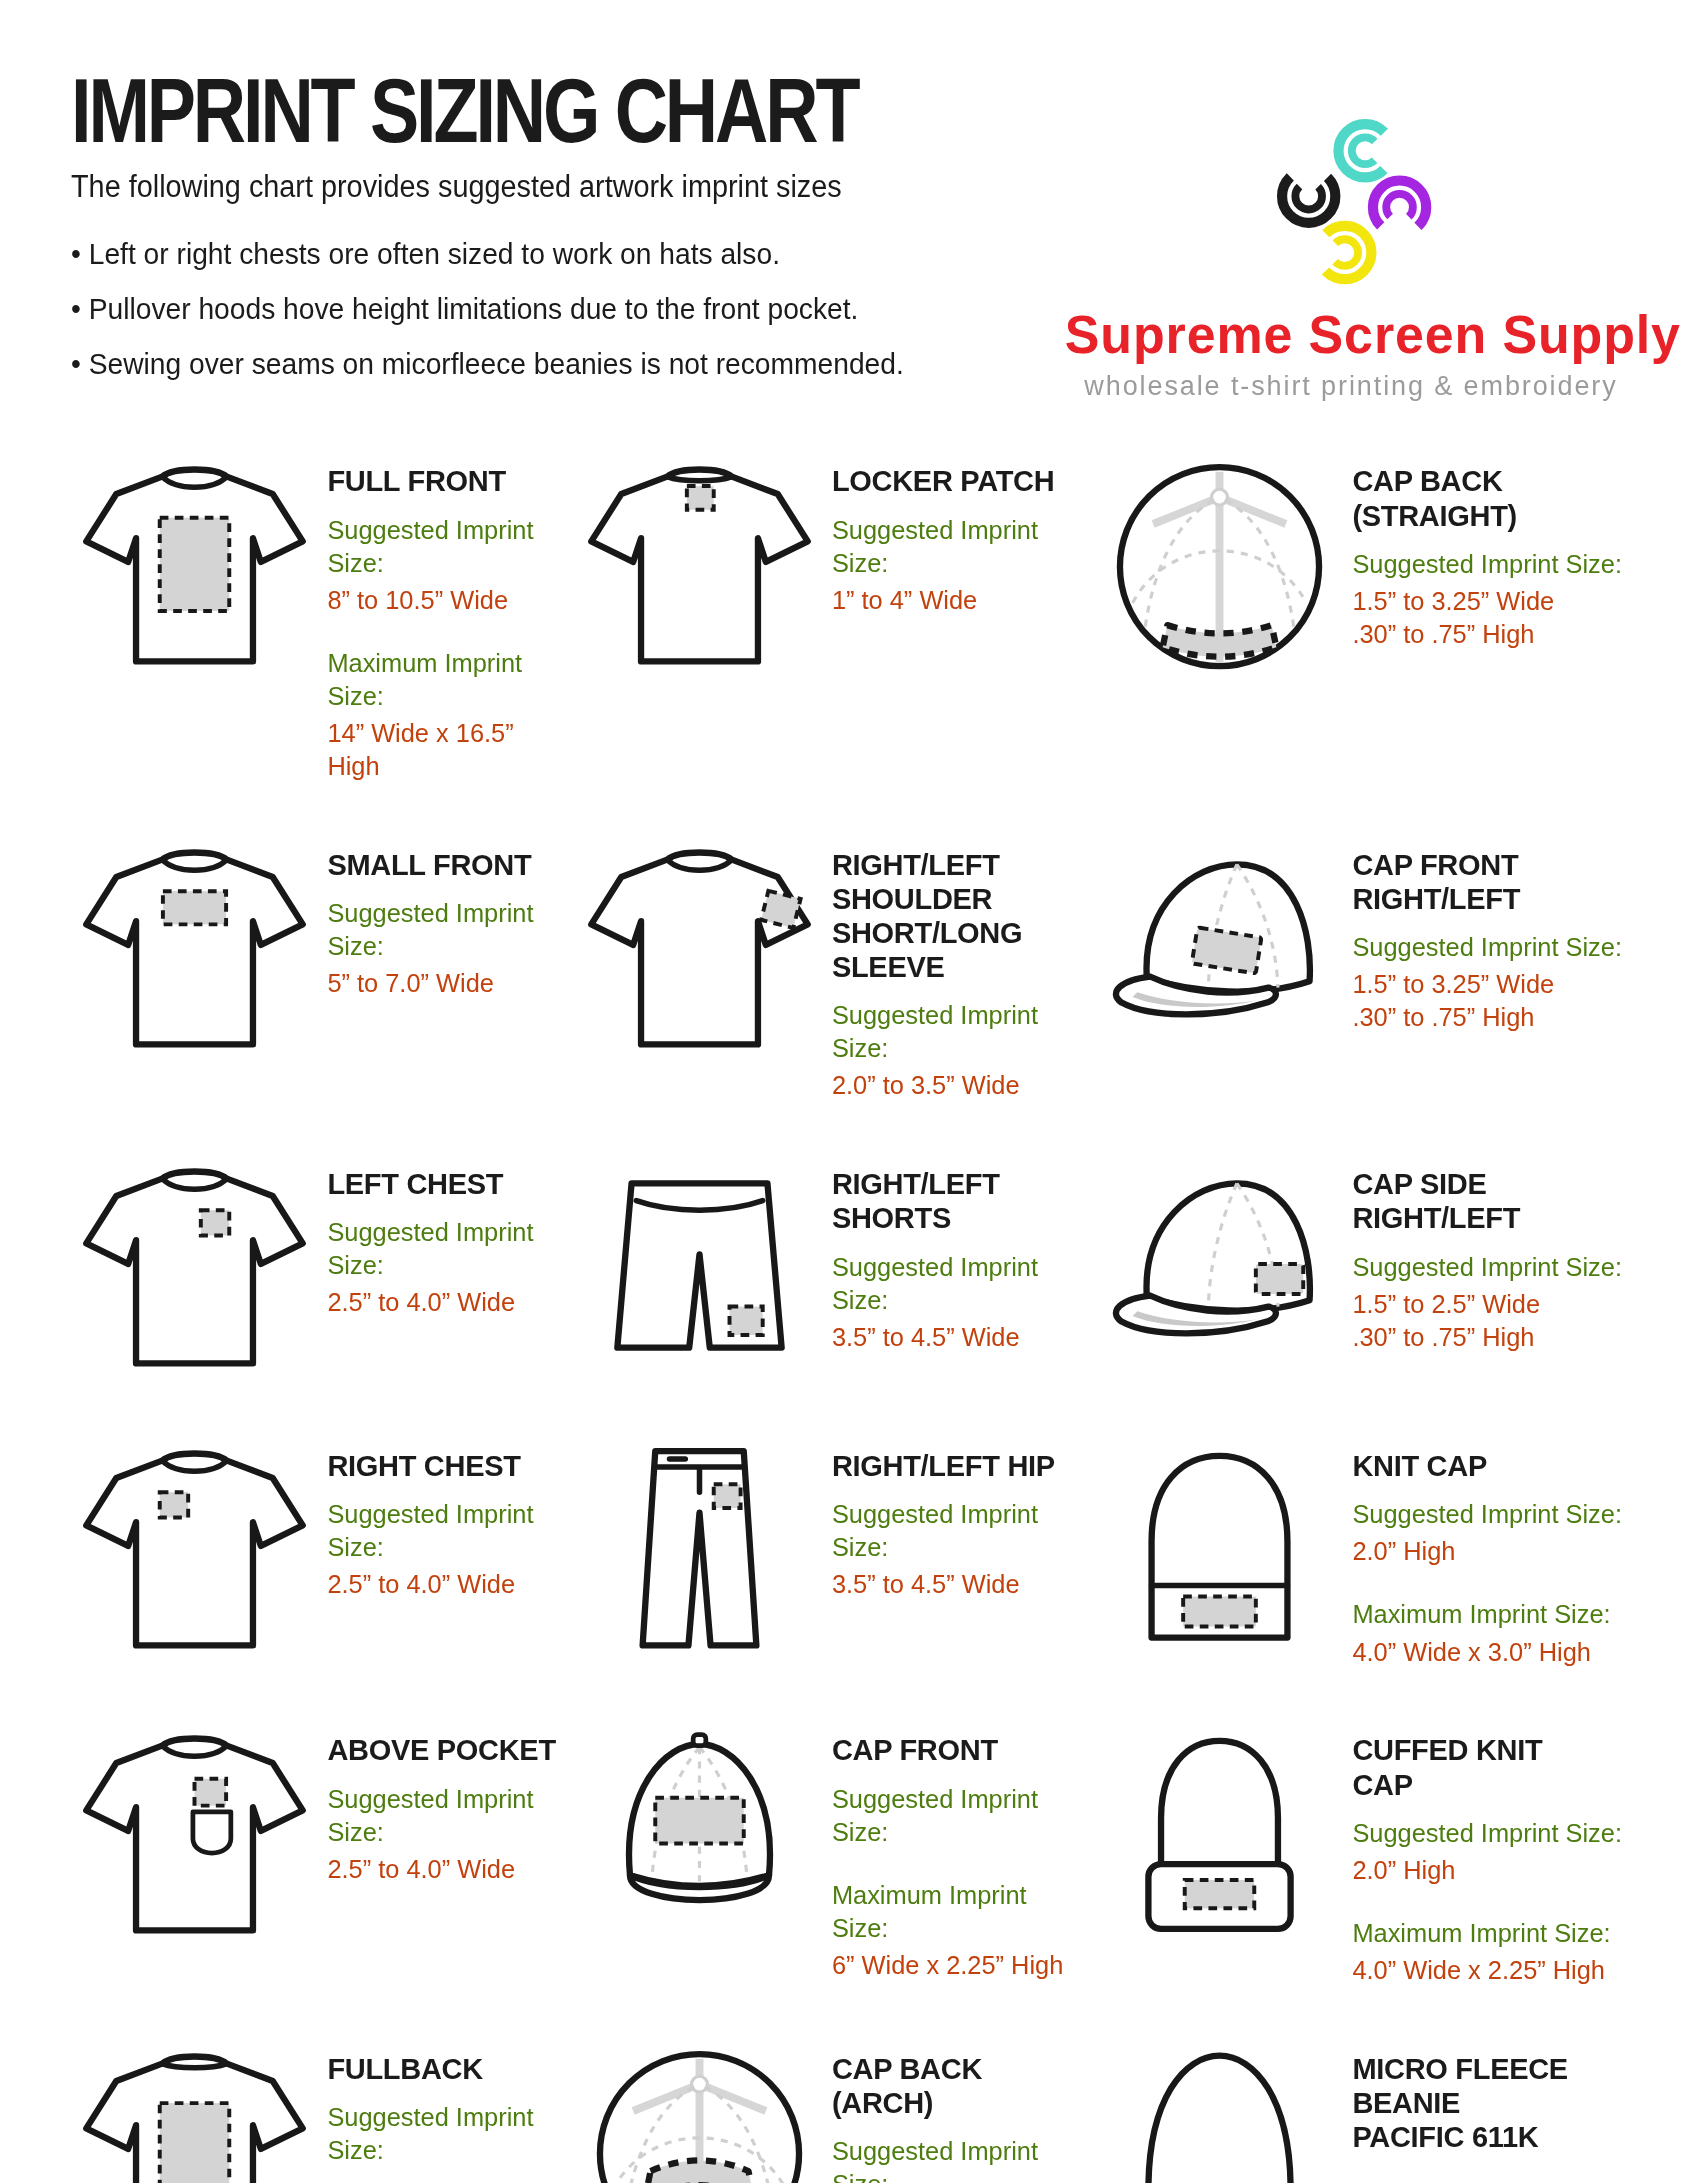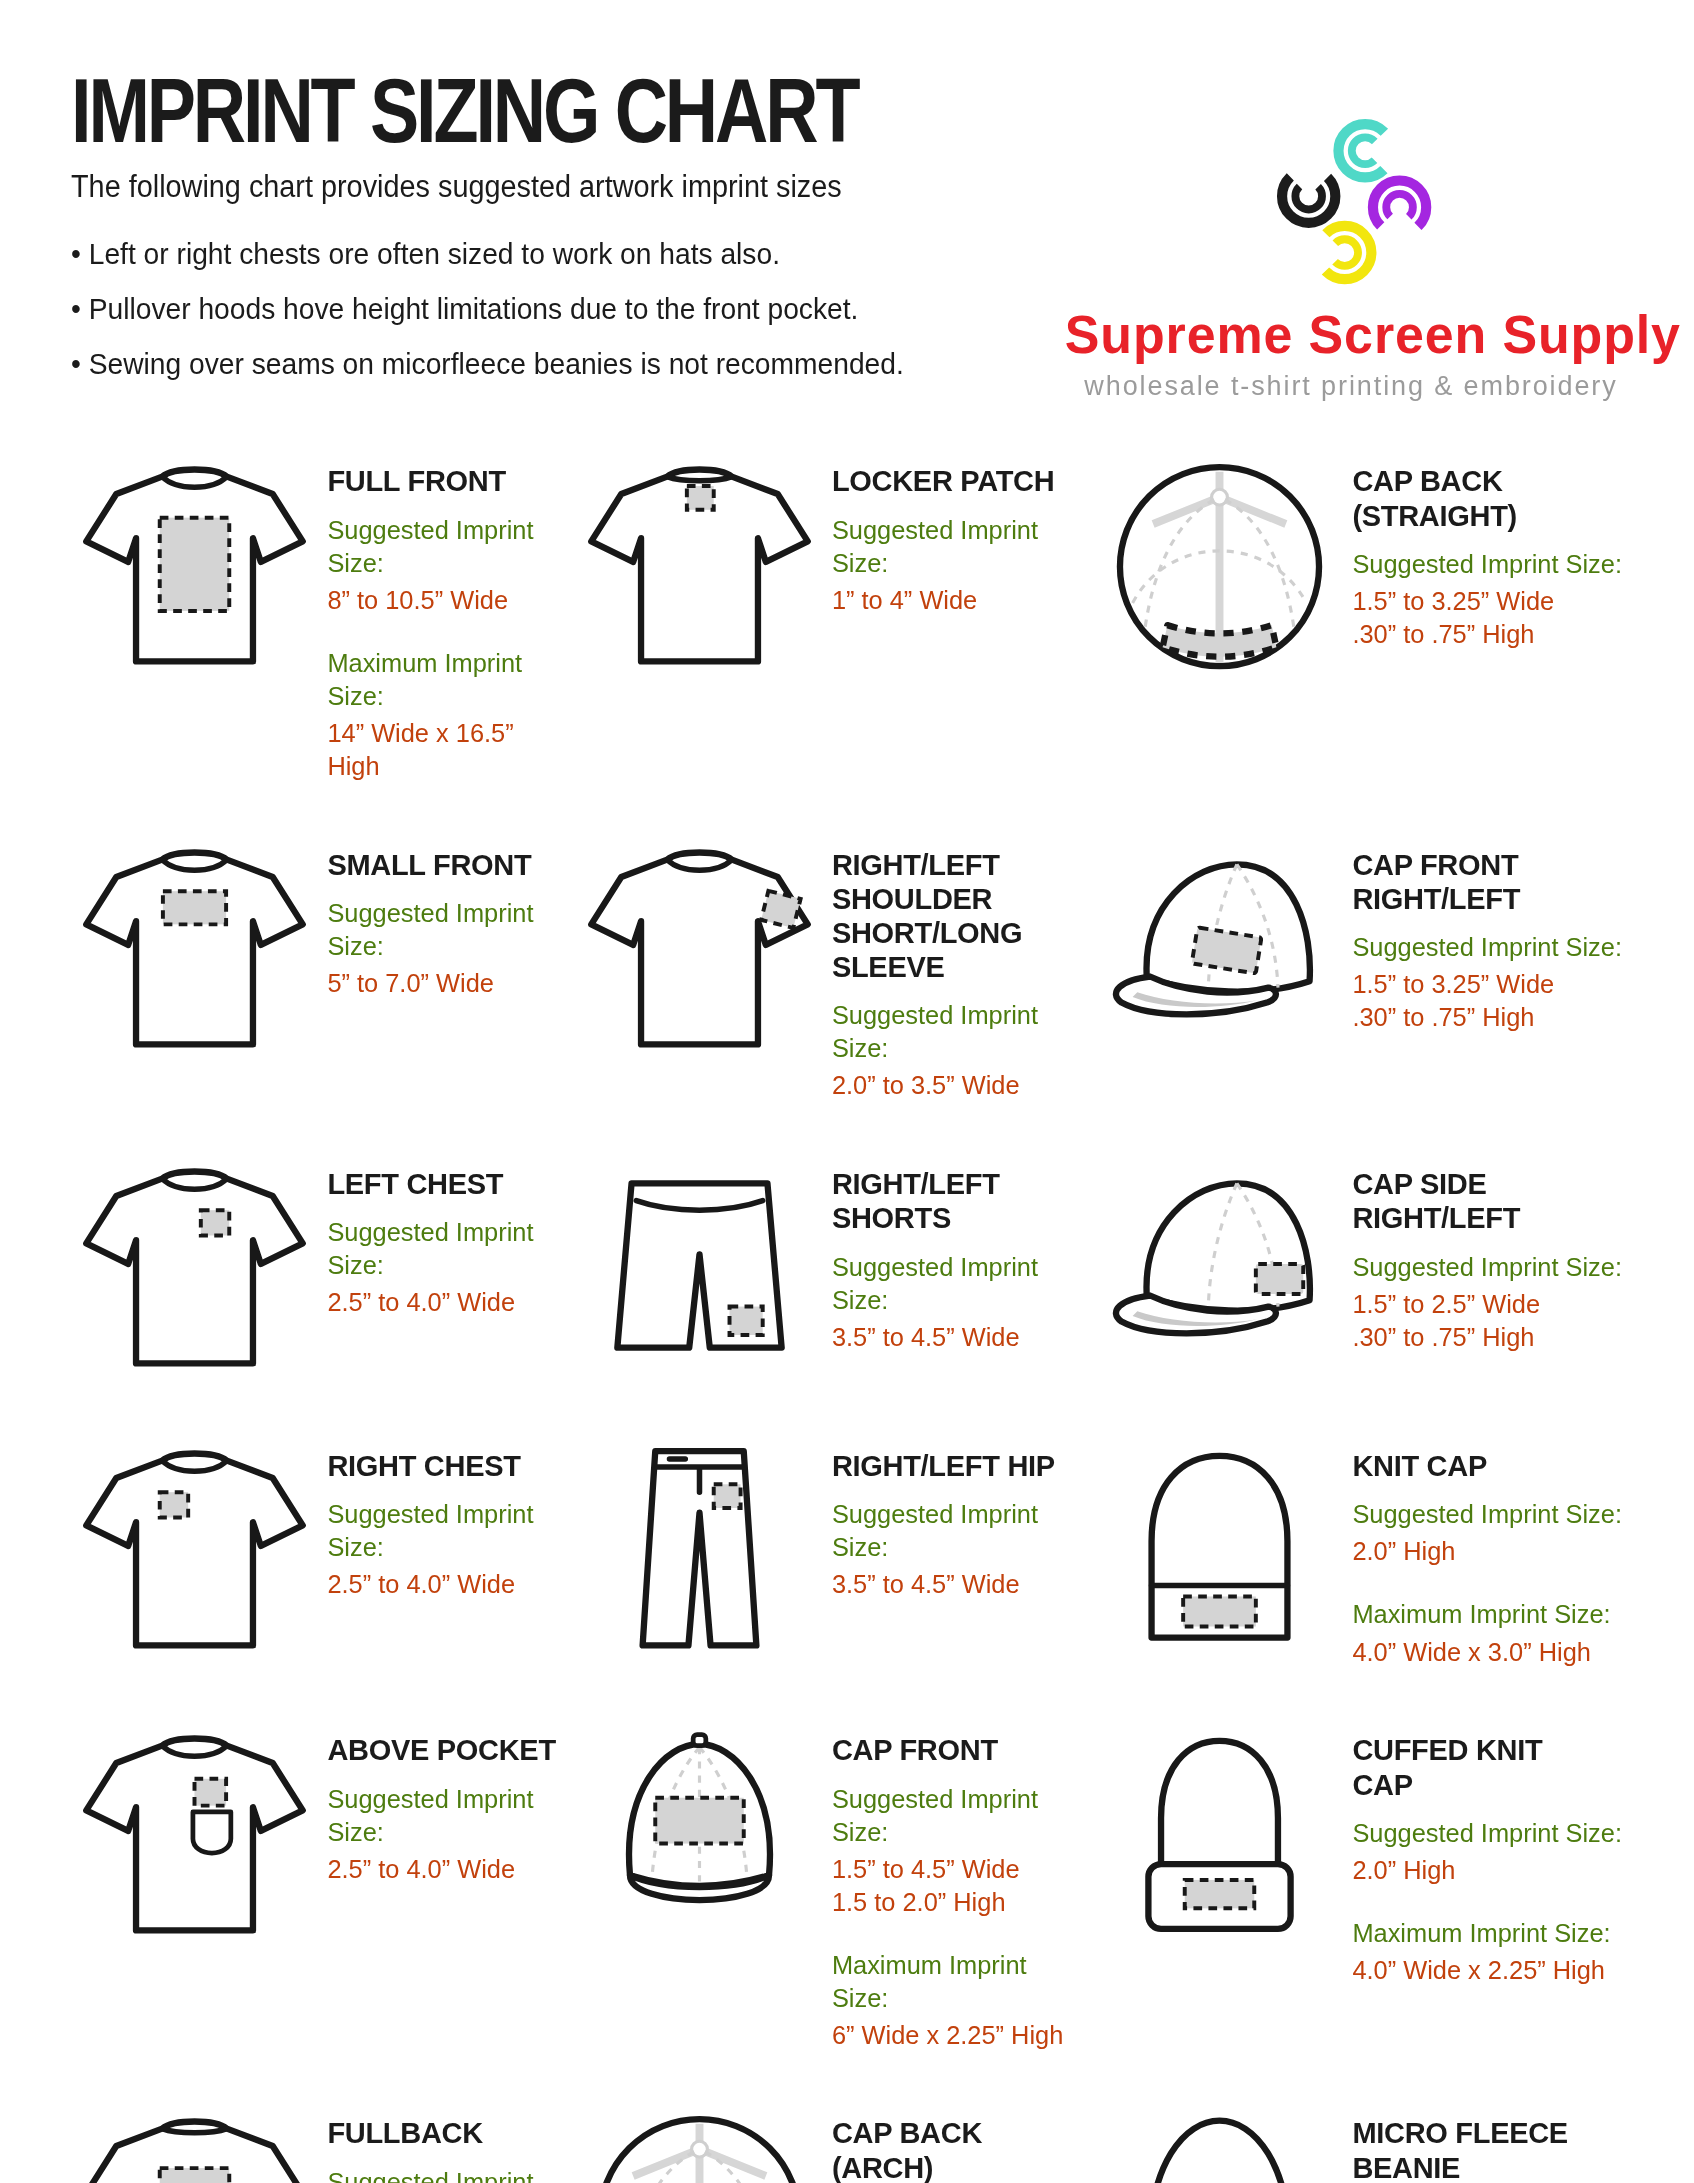--- a/index.html
+++ b/index.html
@@ -445,22 +445,20 @@
 
   <div class="cell">
     <div class="art-wrap">
       <svg class="art" viewBox="0 0 262 252" width="247" height="237">
             <use href="#art-cap-front"></use>
           </svg>
     </div>
     <div class="cell-text">
       <h3 class="cell-title">CAP FRONT</h3>
       <p class="size-label sug-label">Suggested Imprint Size:</p>
-      <p class="size-lines sug-lines">1.5” to 4.5” Wide
-1.5 to 2.0” High</p>
       <p class="size-label max-label">Maximum Imprint Size:</p>
       <p class="size-lines max-lines">6” Wide x 2.25” High</p>
     </div>
   </div>
 
   <div class="cell">
     <div class="art-wrap">
       <svg class="art" viewBox="0 0 262 252" width="247" height="237">
             <use href="#art-cuffed-knit-cap"></use>
           </svg>

